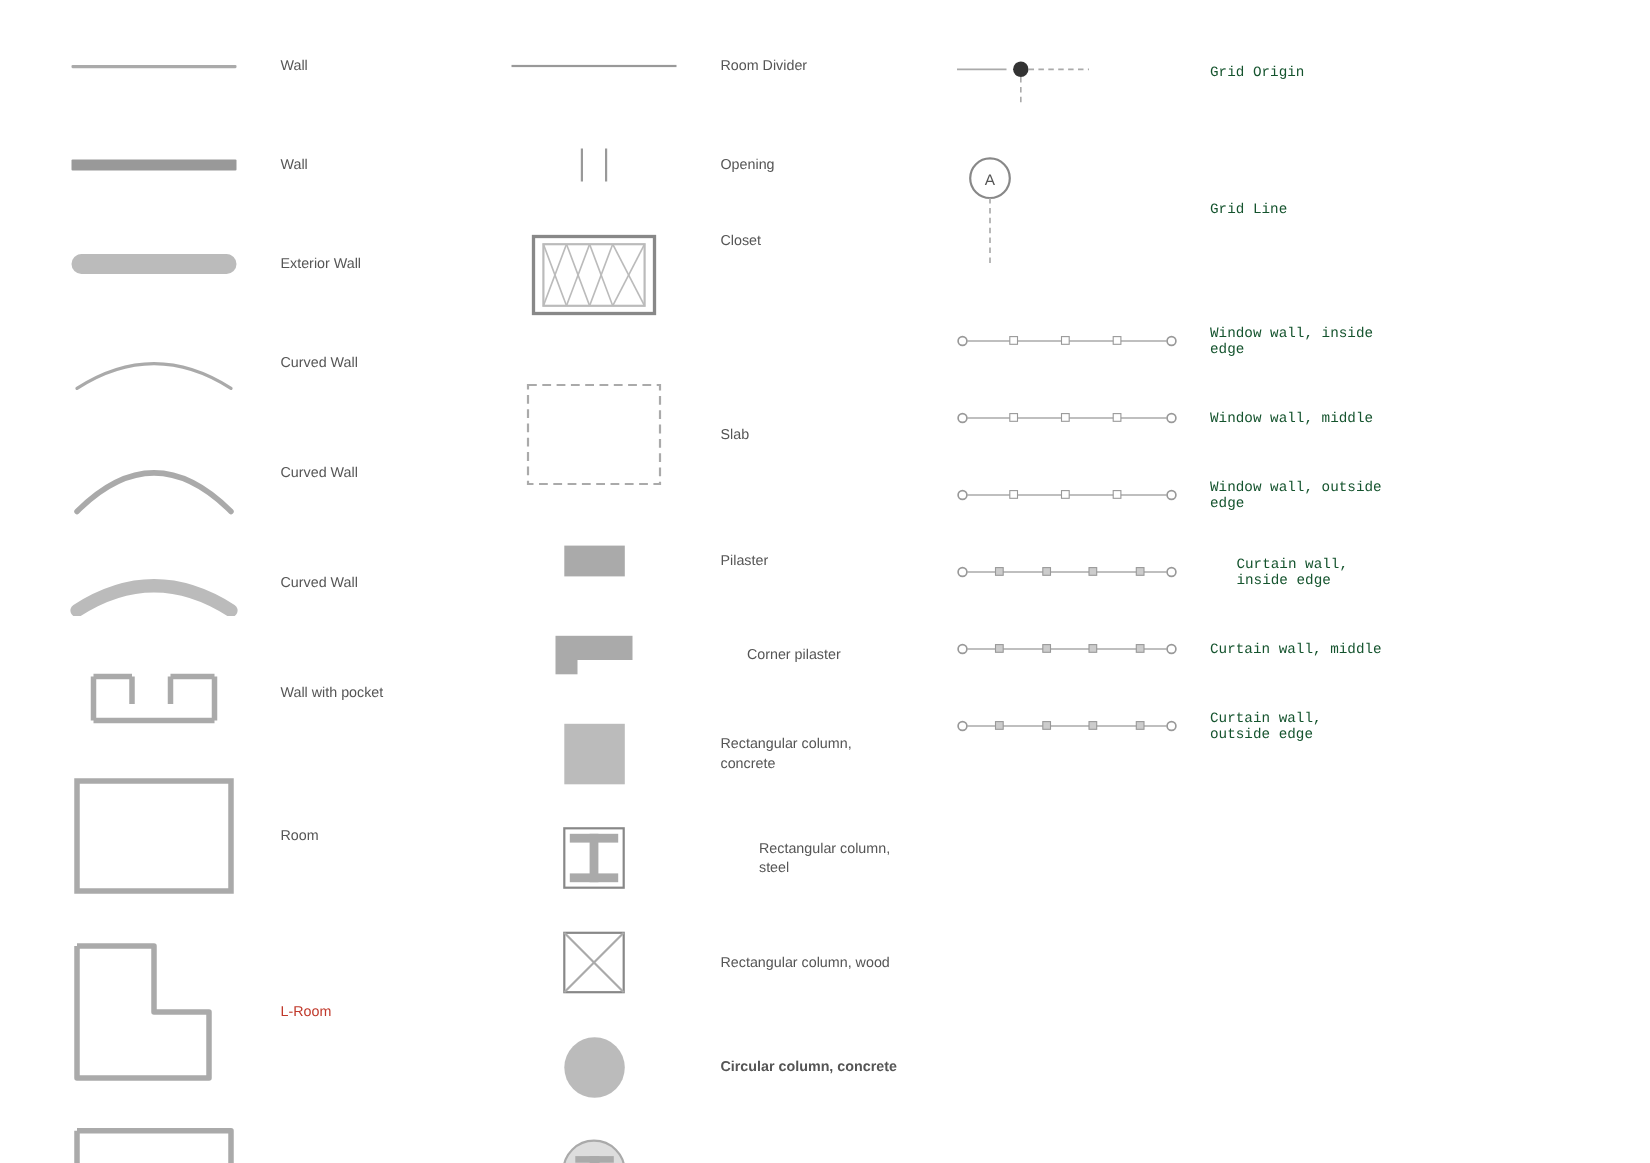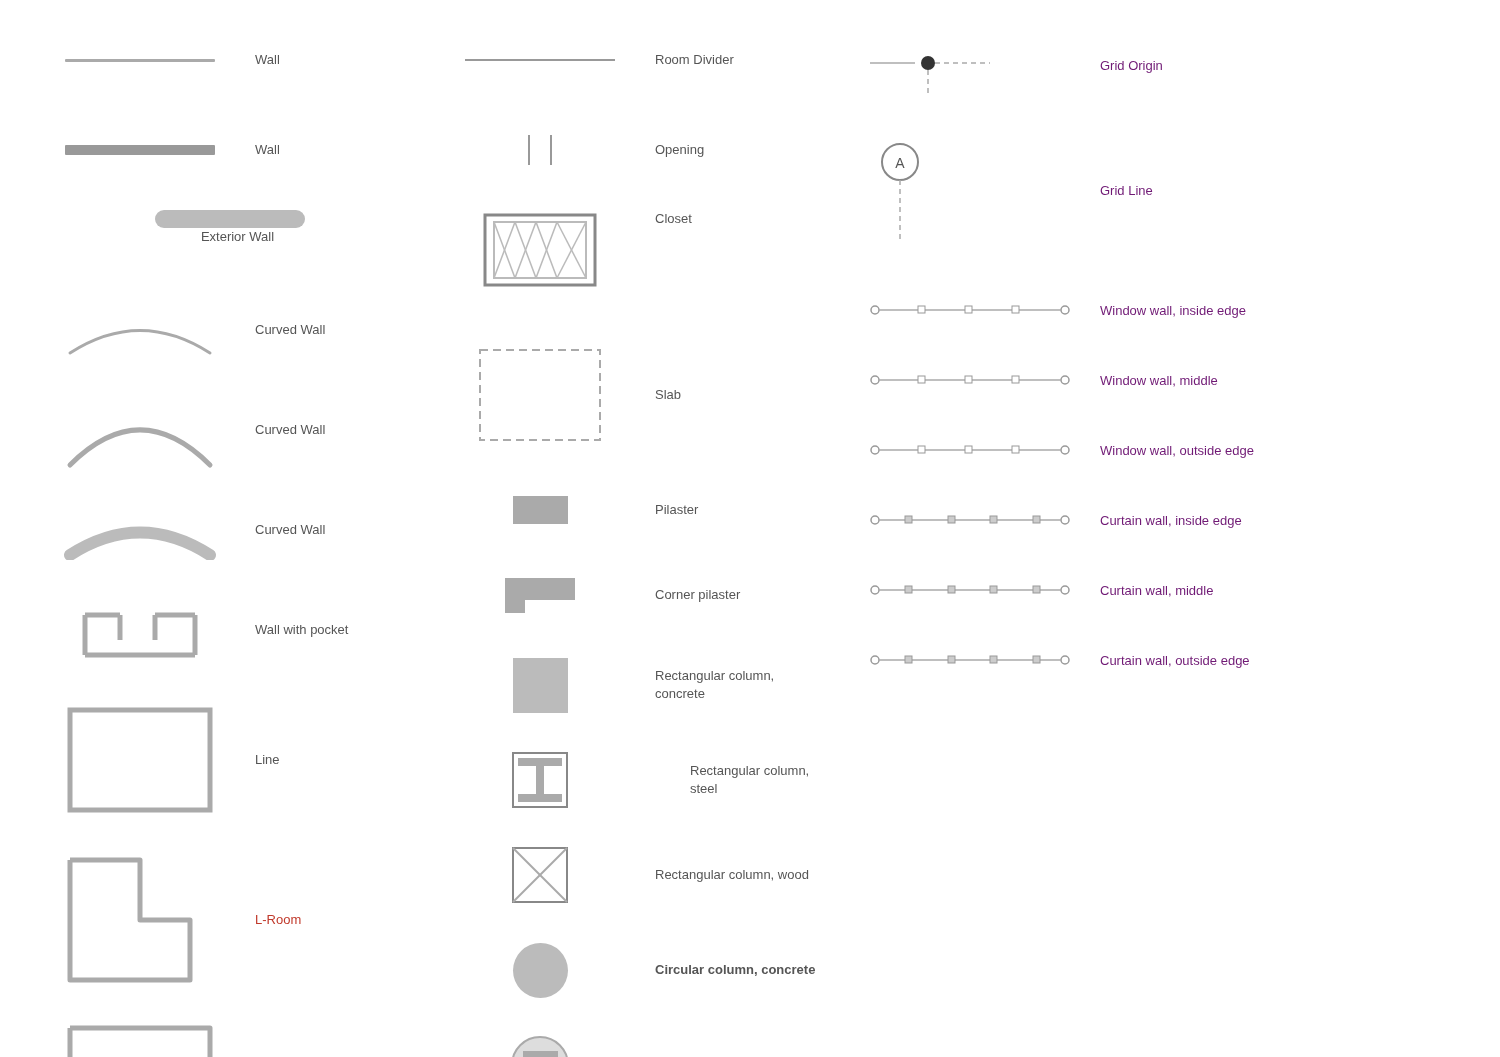--- a/index.html
+++ b/index.html
@@ -130,23 +130,24 @@
     }
 
     .window-symbol-area {
       width: 220px;
       display: flex;
       align-items: center;
     }
 
     .ww-label {
       font-size: 13px;
-      color: #701a75;
+      color: #14532d;
       flex: 1;
       padding-left: 10px;
+      font-family: Liberation Mono, monospace;
     }
   </style>
 </head>
 <body>
 
 <div class="legend-container">
 
   <div class="column col1">
 
     <div class="legend-item" style="margin-bottom:30px;">
@@ -156,21 +157,21 @@
       <div class="label-area">Wall</div>
     </div>
 
     <div class="legend-item" style="margin-bottom:30px;">
       <div class="symbol-area">
         <div class="wall-thick"></div>
       </div>
       <div class="label-area">Wall</div>
     </div>
 
-    <div class="legend-item" style="margin-bottom:30px;flex-direction:column;">
+    <div class="legend-item" style="margin-bottom:30px;">
       <div class="symbol-area">
         <div class="wall-exterior"></div>
       </div>
       <div class="label-area">Exterior Wall</div>
     </div>
 
     <div class="legend-item" style="margin-bottom:30px;">
       <div class="symbol-area curved-wall-thin">
         <svg width="160" height="55" viewBox="0 0 160 55">
           <path d="M 10 50 Q 80 5 150 50" stroke="#aaa" stroke-width="3" fill="none" stroke-linecap="round"></path>
@@ -216,21 +217,21 @@
       </div>
       <div class="label-area">Wall with pocket</div>
     </div>
 
     <div class="legend-item" style="margin-bottom:30px; min-height:120px; align-items:center;">
       <div class="symbol-area">
         <svg width="160" height="110" viewBox="0 0 160 110">
           <rect x="10" y="5" width="140" height="100" stroke="#aaa" stroke-width="5" fill="none"></rect>
         </svg>
       </div>
-      <div class="label-area">Line</div>
+      <div class="label-area">Room</div>
     </div>
 
     <div class="legend-item" style="margin-bottom:30px; min-height:140px; align-items:center;justify-content:space-between;">
       <div class="symbol-area">
         <svg width="160" height="130" viewBox="0 0 160 130">
           <polyline points="10,5 10,125 130,125 130,65 80,65 80,5 10,5" stroke="#aaa" stroke-width="5" fill="none" stroke-linejoin="round"></polyline>
         </svg>
       </div>
       <div class="label-area" style="color:#c0392b;">L-Room</div>
     </div>
@@ -294,21 +295,21 @@
       <div class="label-area">Slab</div>
     </div>
 
     <div class="legend-item" style="margin-bottom:25px;">
       <div class="symbol-area">
         <div class="pilaster-symbol"></div>
       </div>
       <div class="label-area">Pilaster</div>
     </div>
 
-    <div class="legend-item" style="margin-bottom:25px;">
+    <div class="legend-item" style="margin-bottom:25px;gap:24px;">
       <div class="symbol-area">
         <svg width="80" height="45" viewBox="0 0 80 45">
           <rect x="5" y="5" width="70" height="22" fill="#aaa"></rect>
 
           <rect x="5" y="27" width="20" height="13" fill="#aaa"></rect>
         </svg>
       </div>
       <div class="label-area">Corner pilaster</div>
     </div>
 
@@ -437,21 +438,21 @@
           <circle cx="195" cy="9" r="4" stroke="#999" stroke-width="1.5" fill="none"></circle>
           <line x1="9" y1="9" x2="191" y2="9" stroke="#aaa" stroke-width="1.5"></line>
           <rect x="48" y="5" width="7" height="7" stroke="#999" stroke-width="1" fill="white"></rect>
           <rect x="95" y="5" width="7" height="7" stroke="#999" stroke-width="1" fill="white"></rect>
           <rect x="142" y="5" width="7" height="7" stroke="#999" stroke-width="1" fill="white"></rect>
         </svg>
       </div>
       <div class="ww-label">Window wall, outside edge</div>
     </div>
 
-    <div class="col3-item" style="margin-bottom:30px;">
+    <div class="col3-item" style="margin-bottom:30px;gap:24px;">
       <div class="window-symbol-area">
         <svg width="200" height="18" viewBox="0 0 200 18">
           <circle cx="5" cy="9" r="4" stroke="#999" stroke-width="1.5" fill="none"></circle>
           <circle cx="195" cy="9" r="4" stroke="#999" stroke-width="1.5" fill="none"></circle>
           <line x1="9" y1="9" x2="191" y2="9" stroke="#aaa" stroke-width="1.5"></line>
 
           <rect x="35" y="5" width="7" height="7" stroke="#999" stroke-width="1" fill="#ccc"></rect>
           <rect x="78" y="5" width="7" height="7" stroke="#999" stroke-width="1" fill="#ccc"></rect>
           <rect x="120" y="5" width="7" height="7" stroke="#999" stroke-width="1" fill="#ccc"></rect>
           <rect x="163" y="5" width="7" height="7" stroke="#999" stroke-width="1" fill="#ccc"></rect>

